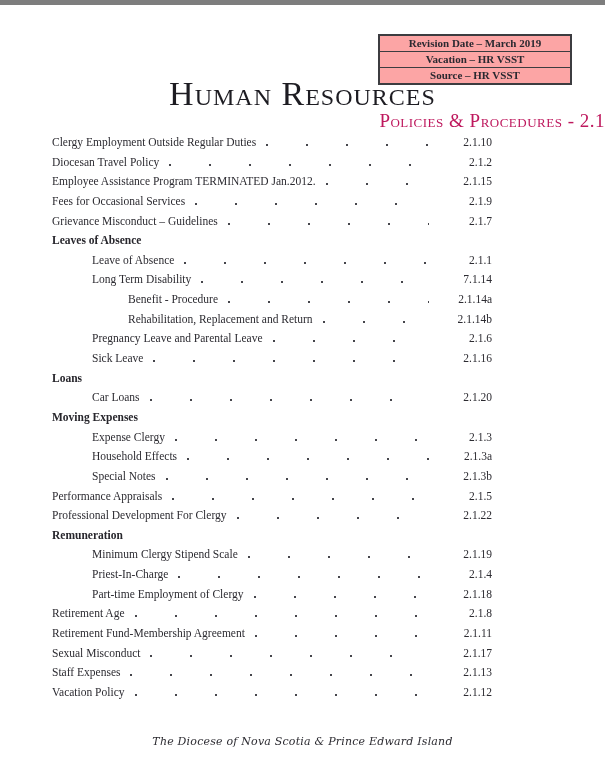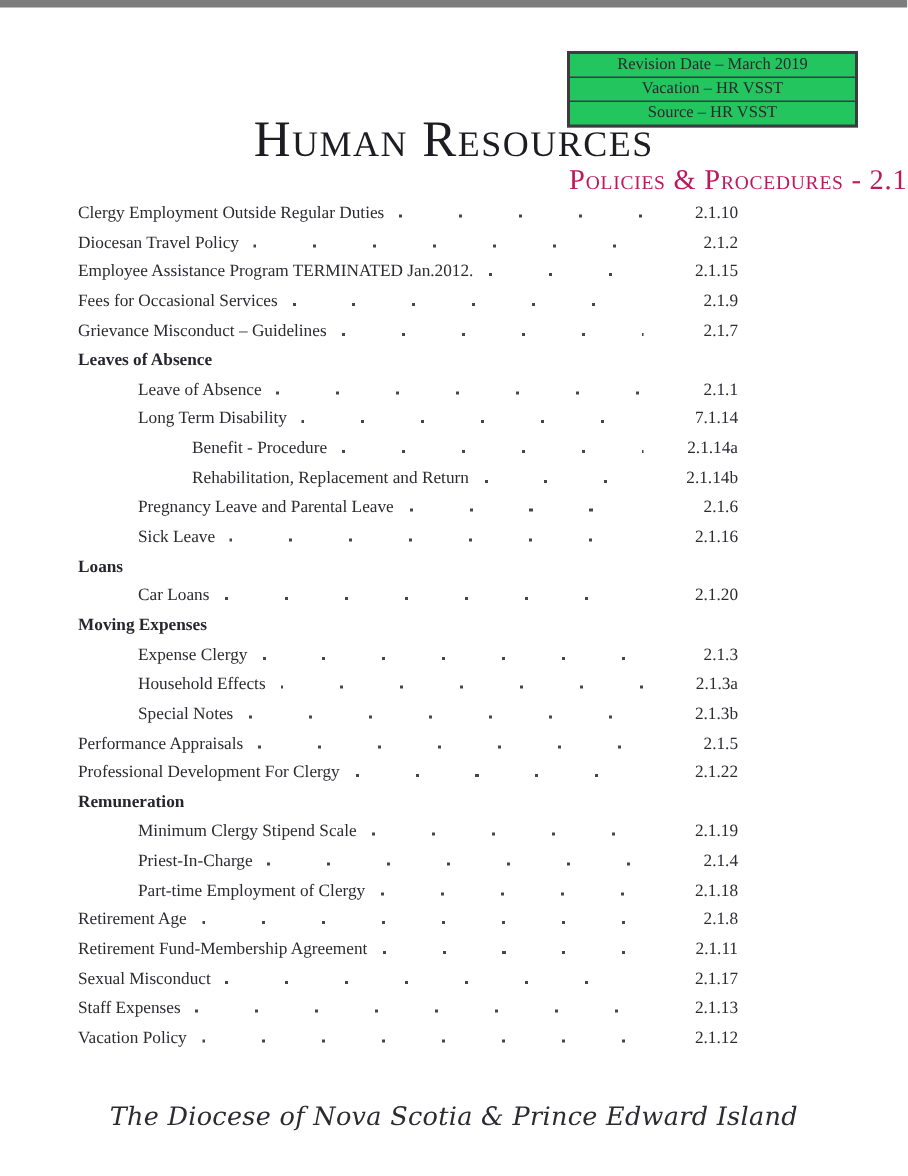--- a/index.html
+++ b/index.html
@@ -20,21 +20,22 @@
     position: absolute;
     top: 0; left: 0;
     width: 100%; height: 5px;
     background: #7d7d7d;
   }
   .meta-box {
     position: absolute;
     top: 34px; left: 378px;
     width: 190px;
     border: 2px solid #3c3c40;
-    background: #22c55e;
+    background: #fca5a5;
+    font-weight: bold;
   }
   .meta-box .cell {
     border-bottom: 1px solid #3c3c40;
     text-align: center;
     font-size: 11px;
     line-height: 13px;
     padding: 1px 0 1px;
     white-space: nowrap;
     color: #2a2930;
   }
@@ -96,21 +97,21 @@
     text-align: right;
   }
 
   .footer {
     position: absolute;
     top: 735px; left: 0;
     width: 100%;
     text-align: center;
     font-family: "DejaVu Serif", serif;
     font-style: italic;
-    font-size: 17px;
+    font-size: 11px;
     color: #2c2b31;
     letter-spacing: 0.2px;
   }
 </style>
 </head>
 <body>
 
 <div class="page">
 
   <div class="scan-bar"></div>

